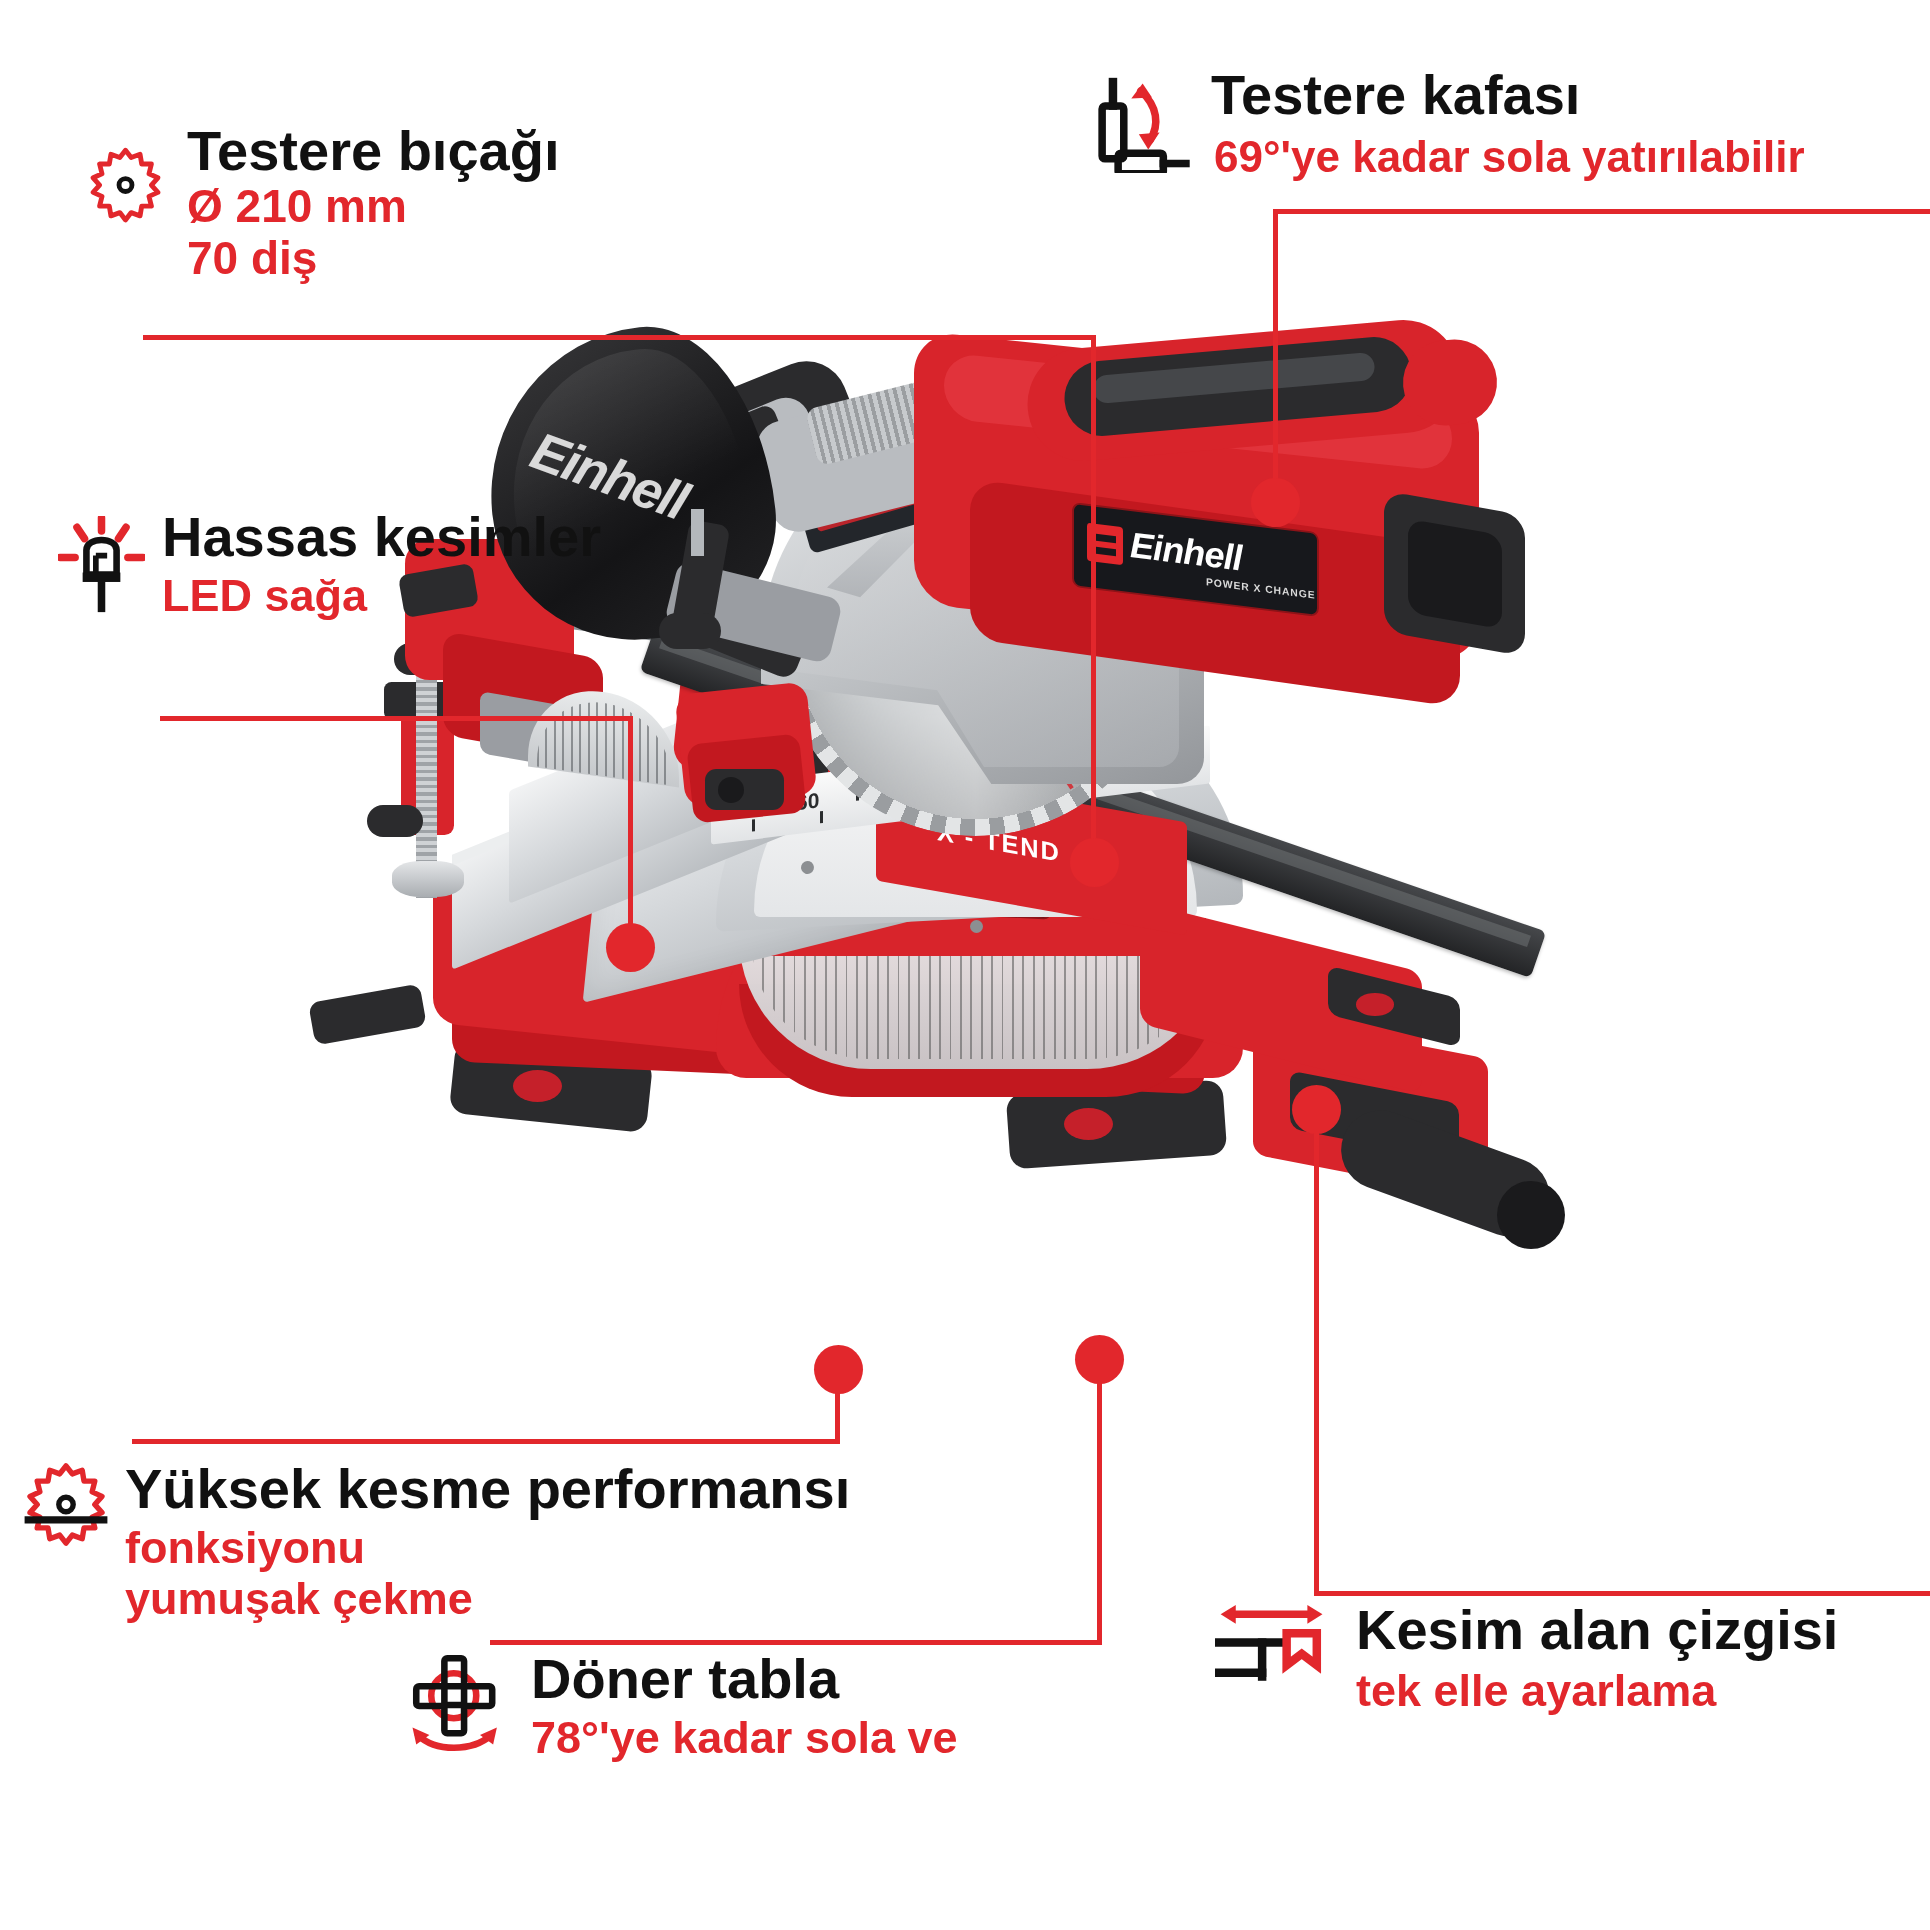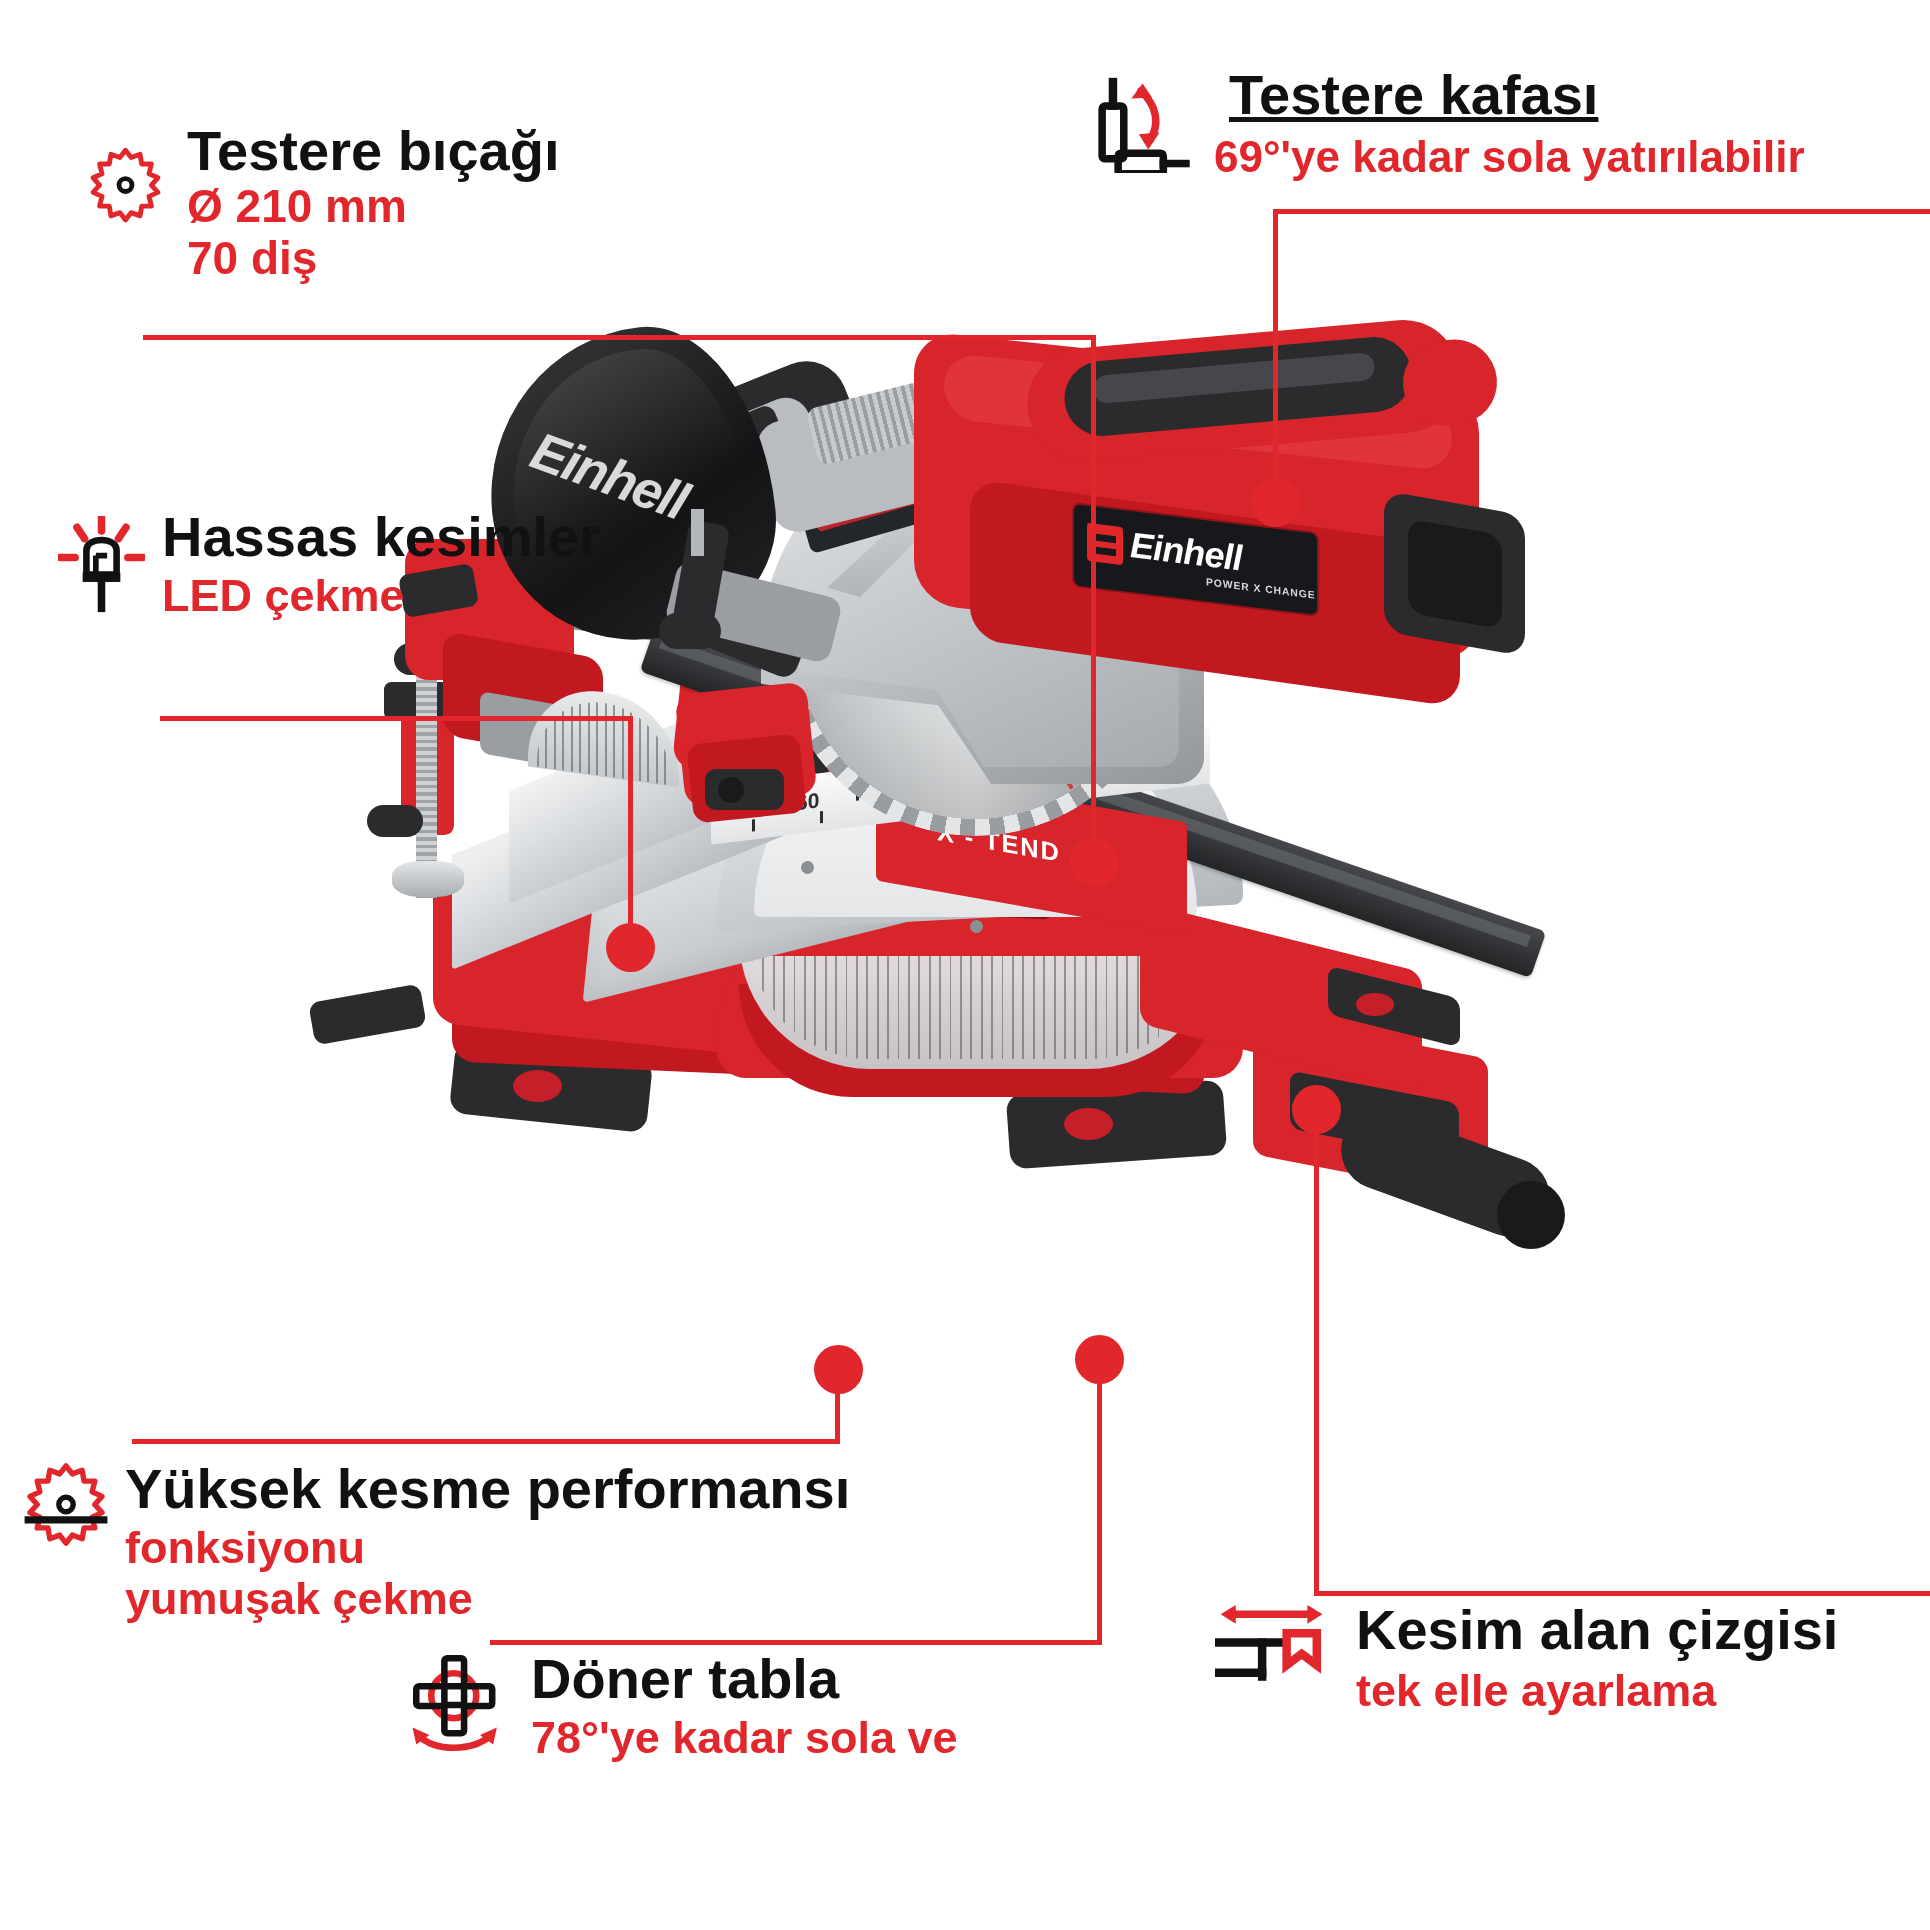--- a/index.html
+++ b/index.html
@@ -297,21 +297,21 @@
       <svg width="113" height="99" viewBox="0 0 120 105">
         <rect x="22" y="4" width="9" height="34" fill="#111"></rect>
         <rect x="15" y="34" width="23" height="56" rx="3" fill="none" stroke="#111" stroke-width="8"></rect>
         <rect x="32" y="84" width="48" height="22" rx="3" fill="none" stroke="#111" stroke-width="8"></rect>
         <rect x="76" y="91" width="32" height="8" fill="#111"></rect>
         <path d="M56 18 C74 34 76 54 66 70" fill="none" stroke="#e2272c" stroke-width="8" stroke-linecap="round"></path>
         <path d="M58 10 L46 26 L68 25 Z" fill="#e2272c"></path>
         <path d="M64 80 L76 62 L54 64 Z" fill="#e2272c"></path>
       </svg>
     </div>
-    <div class="c-title" style="position:absolute;left:132px;top:0px;font-size:56px;text-decoration:underline;">Testere kafası</div>
+    <div class="c-title" style="position:absolute;left:114px;top:0px;font-size:56px;">Testere kafası</div>
     <div class="c-sub" style="position:absolute;left:117px;top:66px;font-size:44px;">
       <div>69°'ye kadar sola yatırılabilir</div>
     </div>
   </div>
 
   <div class="callout" style="left:58px;top:508px;">
     <div class="icon" style="left:0px;top:7.5px;">
       <svg width="87" height="98" viewBox="0 0 92 104">
         <path d="M30 36 C30 22 62 22 62 36 L62 62 L30 62 Z" fill="none" stroke="#111" stroke-width="7"></path>
         <rect x="26" y="60" width="40" height="10" fill="#111"></rect>
@@ -321,21 +321,21 @@
           <line x1="46" y1="2" x2="46" y2="16"></line>
           <line x1="20" y1="12" x2="28" y2="24"></line>
           <line x1="72" y1="12" x2="64" y2="24"></line>
           <line x1="2" y1="44" x2="18" y2="44"></line>
           <line x1="74" y1="44" x2="90" y2="44"></line>
         </g>
       </svg>
     </div>
     <div class="c-title" style="position:absolute;left:104px;top:0px;font-size:56px;">Hassas kesimler</div>
     <div class="c-sub" style="position:absolute;left:104px;top:62px;font-size:45px;">
-      <div>LED çekme</div>
+      <div>LED sağa</div>
     </div>
   </div>
 
   <div class="callout" style="left:21px;top:1460px;">
     <div class="icon" style="left:0px;top:0px;">
       <svg width="90" height="98" viewBox="0 0 100 108">
         <path d="M50 6 L57 15 L68 11 L70 23 L82 23 L79 35 L90 40 L82 49 L90 58 L79 63 L82 75 L70 75 L68 87 L57 83 L50 92
                  L43 83 L32 87 L30 75 L18 75 L21 63 L10 58 L18 49 L10 40 L21 35 L18 23 L30 23 L32 11 L43 15 Z" fill="none" stroke="#e2272c" stroke-width="6" stroke-linejoin="round"></path>
         <circle cx="50" cy="49" r="8" fill="none" stroke="#111" stroke-width="6"></circle>
         <line x1="4" y1="66" x2="96" y2="66" stroke="#111" stroke-width="8"></line>

